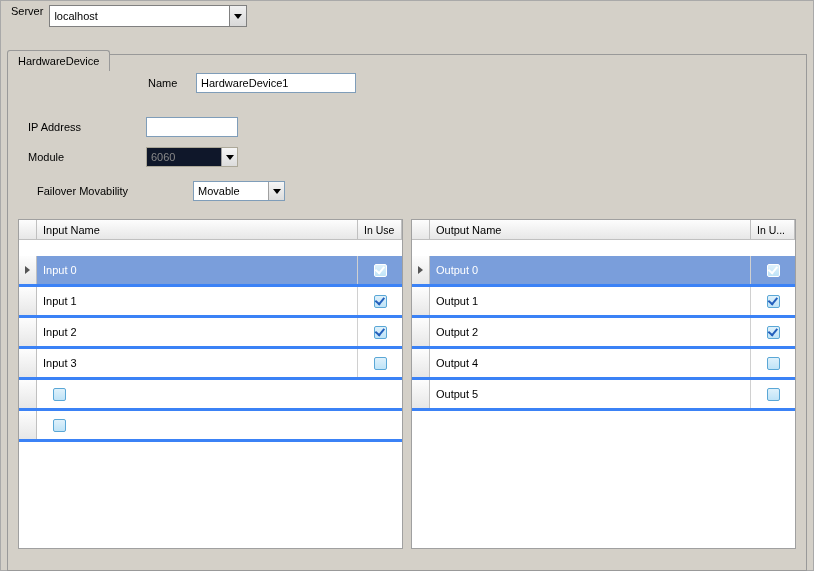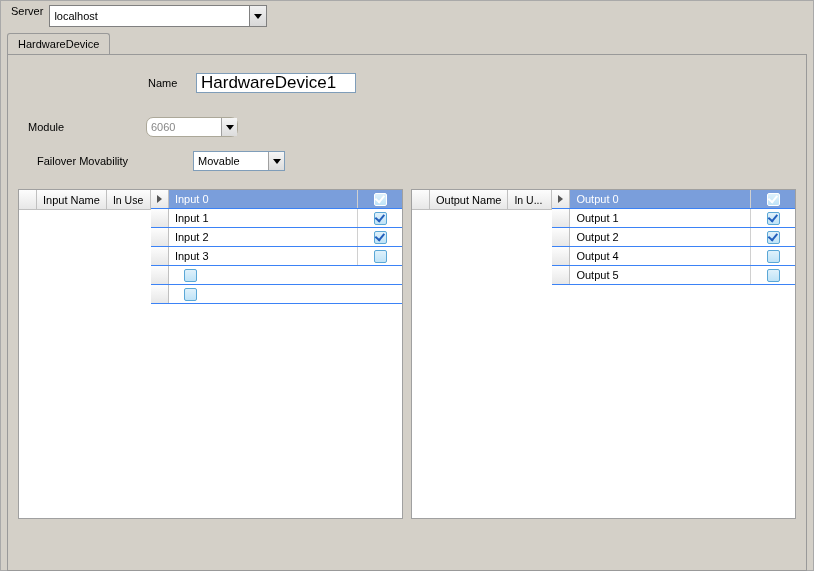--- a/index.html
+++ b/index.html
@@ -23,21 +23,21 @@
   }
   .server-row {
     display: flex;
     align-items: flex-start;
     padding: 4px 10px;
     gap: 6px;
   }
   .server-label { color: #000; }
   .server-select {
     position: relative;
-    width: 218px;
+    width: 198px;
     height: 20px;
     background: #fff;
     border: 1px solid #808080;
     display: flex;
     align-items: center;
     padding: 10px 4px;
   }
   .server-select .arrow-btn {
     position: absolute;
     right: 0; top: 0; bottom: 0;
@@ -56,21 +56,21 @@
     margin: 2px 6px 0 6px;
   }
   .tab {
     display: inline-block;
     background: #d4d0c8;
     border: 1px solid #999;
     border-bottom: none;
     border-radius: 3px 3px 0 0;
     padding: 4px 10px;
     position: relative;
-    top: 0;
+    top: 17px;
     z-index: 2;
   }
   .tab-body {
     border: 1px solid #999;
     background: #d4d0c8;
     margin: 0 6px 6px 6px;
     height: 517px;
     position: relative;
     padding: 18px 10px 10px 10px;
   }
@@ -87,37 +87,36 @@
   .label-name { width: 48px; }
   .label-col { width: 118px; }
   .text-input {
     height: 20px;
     background: #fff;
     border: 1px solid #7f9db9;
     border-top-color: #7f9db9;
     border-left-color: #7f9db9;
     padding: 0 4px;
     display: flex; align-items: center;
-    font-size: 17px;
+    font-size: 11px;
   }
   .text-input.name { width: 160px; }
   .text-input.ip { width: 92px; }
   .combo {
     position: relative;
     height: 20px;
     background: #fff;
     border: 1px solid #7f9db9;
     display: flex; align-items: center;
     padding: 0 18px 0 4px;
   }
   .combo.disabled {
-    background: #ffffff;
+    background: #0f172a;
     color: #888;
     border-color: #aca899;
-    border-radius: 7px;
   }
   .combo .arrow-btn {
     position: absolute; right: 0; top: 0; bottom: 0;
     width: 16px;
     background: linear-gradient(#f6f6f6,#dcdcdc);
     border-left: 1px solid #a0a0a0;
     display: flex; align-items: center; justify-content: center;
   }
   .combo.module { width: 92px; }
   .combo.failover { width: 92px; margin-left: 38px; }
@@ -126,44 +125,45 @@
     display: flex;
     gap: 8px;
     margin-top: 18px;
     height: 330px;
   }
   .grid {
     flex: 1;
     background: #fff;
     border: 1px solid #a0a0a0;
     display: flex;
-    flex-direction: row;
+    flex-direction: column;
     overflow: hidden;
+    gap: 16px;
   }
   .grid-header {
     display: flex;
     background: linear-gradient(#fdfdfd,#e7e7e7);
     border-bottom: 1px solid #c0c0c0;
     font-size: 11px;
     color: #000;
     height: 20px;
   }
   .gh-cell {
     border-right: 1px solid #c0c0c0;
     display: flex; align-items: center;
     padding: 0 6px;
   }
   .gh-rowhead { width: 18px; padding: 0; }
   .gh-name { flex: 1; }
   .gh-inuse { width: 44px; justify-content: flex-start; text-align: center; font-size: 10.5px; }
   .grid-body { flex: 1; overflow: auto; background:#fff; }
   .grid-row {
     display: flex;
-    height: 19px;
-    border-bottom: 1px solid #3b82f6;
+    height: 31px;
+    border-bottom: 3px solid #3b82f6;
   }
   .grid-row .rowhead {
     width: 18px;
     background: linear-gradient(#fdfdfd,#e7e7e7);
     border-right: 1px solid #c0c0c0;
     display:flex; align-items:center; justify-content:center;
   }
   .row-indicator {
     width:0;height:0;
     border-top:4px solid transparent;
@@ -228,20 +228,26 @@
 
     <div class="form-area">
 
       <div class="form-row row-name">
         <span class="label label-name">Name</span>
         <div class="text-input name">
           <span>HardwareDevice1</span>
         </div>
       </div>
 
+      <div class="form-row">
+        <span class="label label-col">IP Address</span>
+        <div class="text-input ip">
+          <span></span>
+        </div>
+      </div>
 
       <div class="form-row">
         <span class="label label-col">Module</span>
         <div class="combo module disabled">
           <span>6060</span>
           <div class="arrow-btn">
             <div class="arrow-down"></div>
           </div>
         </div>
       </div>

